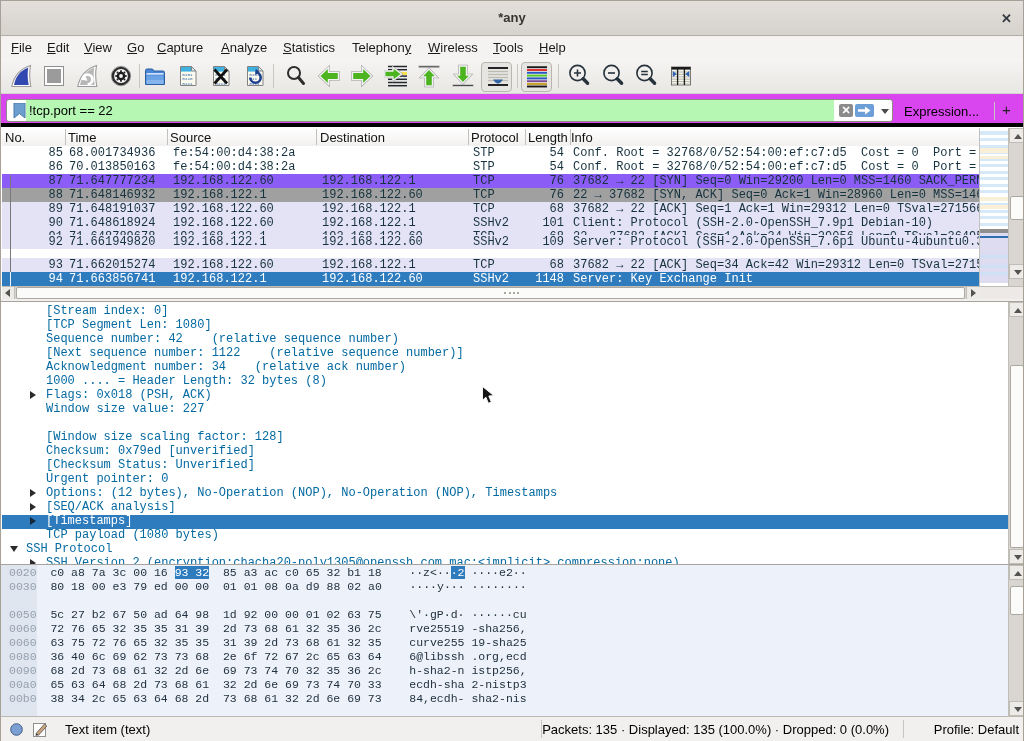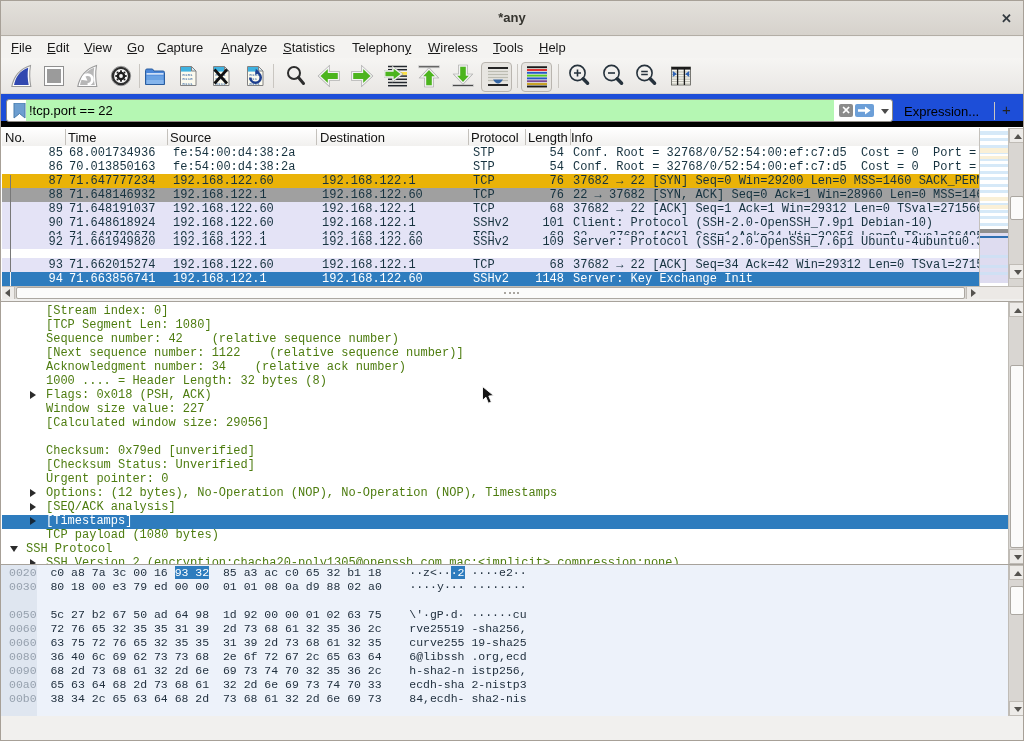--- a/index.html
+++ b/index.html
@@ -21,21 +21,21 @@
   #menubar span { position:absolute; top:3px; }
 
   
   #toolbar { left:0; top:57px; width:1022px; height:36px;
     background:linear-gradient(#f6f5f3,#e9e7e4); border-bottom:1px solid #d6d3cf; }
   .tsep { position:absolute; top:6px; width:1px; height:24px; background:#c9c6c1; }
   .tbtn { position:absolute; top:6px; width:24px; height:24px; }
   .pressed { position:absolute; top:4px; width:31px; height:30px; background:#e7e5e1; border:1px solid #b9b5af; border-radius:4px; }
 
   
-  #filterbar { left:0; top:93px; width:1022px; height:33px; background:#1d4ed8; border-bottom:6px solid #000000; }
+  #filterbar { left:0; top:93px; width:1022px; height:33px; background:#d946ef; border-bottom:4px solid #000000; }
   #fbox { left:5px; top:5px; width:887px; height:23px; background:#fff; border:1px solid #8e8a84; border-radius:3px; overflow:hidden; }
   #fgreen { left:19px; top:0; width:808px; height:21px; background:#b5f7b3; }
   #ftext { left:22px; top:3px; font-size:13px; color:#000; }
   #fx { left:832px; top:4px; width:14px; height:13px; background:#8b8b8b; border-radius:2px; color:#fff; font-size:11px; font-weight:bold; text-align:center; line-height:13px; }
   #fgo { left:848px; top:4px; width:19px; height:13px; background:#6c9fd8; border-radius:2px; color:#fff; text-align:center; line-height:12px; font-size:11px; }
   #fdrop { left:874px; top:9px; width:0; height:0; border-left:4px solid transparent; border-right:4px solid transparent; border-top:5px solid #4a4a4a; }
   #fexpr { left:903px; top:10px; font-size:13px; color:#000; }
   #fsep { left:993px; top:101px; width:1px; height:18px; background:#c9c6c1; }
   #fplus { left:1001px; top:100px; font-size:15px; color:#222; }
 
@@ -58,21 +58,21 @@
 
   
   .sb-v { position:absolute; width:16px; background:#d9d6d2; border-left:1px solid #c0bcb6; }
   .sb-btn { position:absolute; left:0; width:16px; height:15px; background:#edebe8; border:1px solid #c0bcb6; }
   .sb-thumb { position:absolute; left:1px; width:14px; background:#fbfbfa; border:1px solid #aba7a1; border-radius:2px; }
   .arrow-up { width:0;height:0;border-left:4px solid transparent;border-right:4px solid transparent;border-bottom:5px solid #55534f; position:absolute; left:4px; top:5px; }
   .arrow-dn { width:0;height:0;border-left:4px solid transparent;border-right:4px solid transparent;border-top:5px solid #55534f; position:absolute; left:4px; top:5px; }
 
   
   #details { left:0; top:300px; width:1022px; height:263px; background:#fff; border-top:1px solid #a7a29b; overflow:hidden; }
-  .dline { position:absolute; left:45px; height:14px; font-size:12px; line-height:14px; white-space:pre; color:#4d7c0f; }
+  .dline { position:absolute; left:45px; height:14px; font-size:12px; line-height:14px; white-space:pre; color:#0369a1; }
   .tri { position:absolute; width:0; height:0; border-top:4px solid transparent; border-bottom:4px solid transparent; border-left:6px solid #2b2b2b; }
   .trid { position:absolute; width:0; height:0; border-left:4px solid transparent; border-right:4px solid transparent; border-top:6px solid #2b2b2b; }
 
   
   #hexpane { left:0; top:563px; width:1022px; height:152px; background:#edf2fa; border-top:1px solid #a7a29b; overflow:hidden; }
   #hexoffbg { left:0; top:0; width:36px; height:152px; background:#dfe6f0; }
   .hline { position:absolute; left:8px; font-size:11.5px; line-height:14px; white-space:pre; color:#22313f; font-family:"Liberation Mono", monospace; }
   .hoff { color:#96a1ae; }
   .hsel { background:#2e7cbe; color:#fff; }
   .hu { text-decoration-color:#31424e; text-decoration-thickness:1px; text-underline-offset:1.5px; }
@@ -305,21 +305,21 @@
         <span class="c-info">Conf. Root = 32768/0/52:54:00:ef:c7:d5  Cost = 0  Port = 0x8001</span>
     </div>
     <div class="prow mono" style="top:33px; background:#fff">
       <span class="c-no">86</span>
         <span class="c-time">70.013850163</span>
         <span class="c-src">fe:54:00:d4:38:2a</span>
         <span class="c-pro" style="left:471px; top:0">STP</span>
         <span class="c-len">54</span>
         <span class="c-info">Conf. Root = 32768/0/52:54:00:ef:c7:d5  Cost = 0  Port = 0x8001</span>
     </div>
-    <div class="prow mono" style="top:47px; background:#eab308">
+    <div class="prow mono" style="top:47px; background:#8b5cf6">
       <span class="c-no">87</span>
         <span class="c-time">71.647777234</span>
         <span class="c-src">192.168.122.60</span>
         <span class="c-dst">192.168.122.1</span>
         <span class="c-pro" style="left:471px; top:0">TCP</span>
         <span class="c-len">76</span>
         <span class="c-info">37682 → 22 [SYN] Seq=0 Win=29200 Len=0 MSS=1460 SACK_PERM=1 TSval=2715660167 TSecr=0 WS=128</span>
     </div>
     <div class="prow mono" style="top:61px; background:#a0a0a0">
       <span class="c-no">88</span>
@@ -423,21 +423,21 @@
   <div id="details" class="abs">
     <div class="abs" style="left:1px; top:213px; width:1006px; height:14px; background:#2e7cbe"></div>
     <div class="dline mono" style="top:2px">[Stream index: 0]</div>
     <div class="dline mono" style="top:16px">[TCP Segment Len: 1080]</div>
     <div class="dline mono" style="top:30px">Sequence number: 42    (relative sequence number)</div>
     <div class="dline mono" style="top:44px">[Next sequence number: 1122    (relative sequence number)]</div>
     <div class="dline mono" style="top:58px">Acknowledgment number: 34    (relative ack number)</div>
     <div class="dline mono" style="top:72px">1000 .... = Header Length: 32 bytes (8)</div>
     <div class="dline mono" style="top:86px">Flags: 0x018 (PSH, ACK)</div>
     <div class="dline mono" style="top:100px">Window size value: 227</div>
-    <div class="dline mono" style="top:114px">[Calculated window size: 29056]</div>
+    <div class="dline mono" style="top:128px">[Window size scaling factor: 128]</div>
     <div class="dline mono" style="top:142px">Checksum: 0x79ed [unverified]</div>
     <div class="dline mono" style="top:156px">[Checksum Status: Unverified]</div>
     <div class="dline mono" style="top:170px">Urgent pointer: 0</div>
     <div class="dline mono" style="top:184px">Options: (12 bytes), No-Operation (NOP), No-Operation (NOP), Timestamps</div>
     <div class="dline mono" style="top:198px">[SEQ/ACK analysis]</div>
     <div class="dline mono" style="top:212px; color:#fff">[Timestamps]</div>
     <div class="dline mono" style="top:226px">TCP payload (1080 bytes)</div>
     <div class="dline mono" style="left:25px; top:240px">SSH Protocol</div>
     <div class="dline mono" style="top:254px">SSH Version 2 (encryption:chacha20-poly1305@openssh.com mac:&lt;implicit&gt; compression:none)</div>
     <i class="tri" style="left:29px; top:89px"></i>
@@ -470,16 +470,31 @@
     <div class="sb-v abs" style="left:1007px; top:0; height:152px;">
       <div class="sb-btn" style="top:0">
           <i class="arrow-up"></i>
         </div>
       <div class="sb-thumb" style="top:21px; height:29px"></div>
       <div class="sb-btn" style="top:136px">
           <i class="arrow-dn"></i>
         </div>
     </div>
   </div>
+  <div id="status" class="abs">
+    <svg class="abs" style="left:9px; top:6px" width="13" height="13" viewBox="0 0 13 13">
+        <circle cx="6.5" cy="6.5" r="5.8" fill="#7b9fd2" stroke="#3f5d86"></circle>
+      </svg>
+    <svg class="abs" style="left:32px; top:5px" width="15" height="15" viewBox="0 0 15 15">
+        <rect x="0.5" y="1.5" width="12" height="13" fill="#fdfdfd" stroke="#8f8f8f"></rect>
+        <path d="M3 11.5 L11.5 2 L13.8 4 L5.5 13.2 Z" fill="#c9a37a" stroke="#555" stroke-width="0.8"></path>
+        <path d="M3 11.5 L5.5 13.2 L2.5 13.8 Z" fill="#333"></path>
+      </svg>
+    <span class="abs" style="left:64px; top:5px">Text item (text)</span>
+    <span class="abs" style="right:134px; top:5px">Packets: 135 · Displayed: 135 (100.0%) · Dropped: 0 (0.0%)</span>
+    <div class="abs" style="right:119px; top:3px; width:1px; height:18px; background:#c9c6c1"></div>
+    <div class="abs" style="right:481px; top:3px; width:1px; height:18px; background:#c9c6c1"></div>
+    <span class="abs" style="right:4px; top:5px">Profile: Default</span>
+  </div>
   <svg class="abs" style="left:481px; top:385px" width="14" height="19" viewBox="0 0 14 19">
       <path d="M0.5 0.5 V14.3 L3.9 11.2 L6.4 17.2 L9.3 16 L6.8 10 L11.7 9.6 Z" fill="#141414" stroke="#fff" stroke-width="0.9"></path>
     </svg>
 </div>
 
 </body></html>

